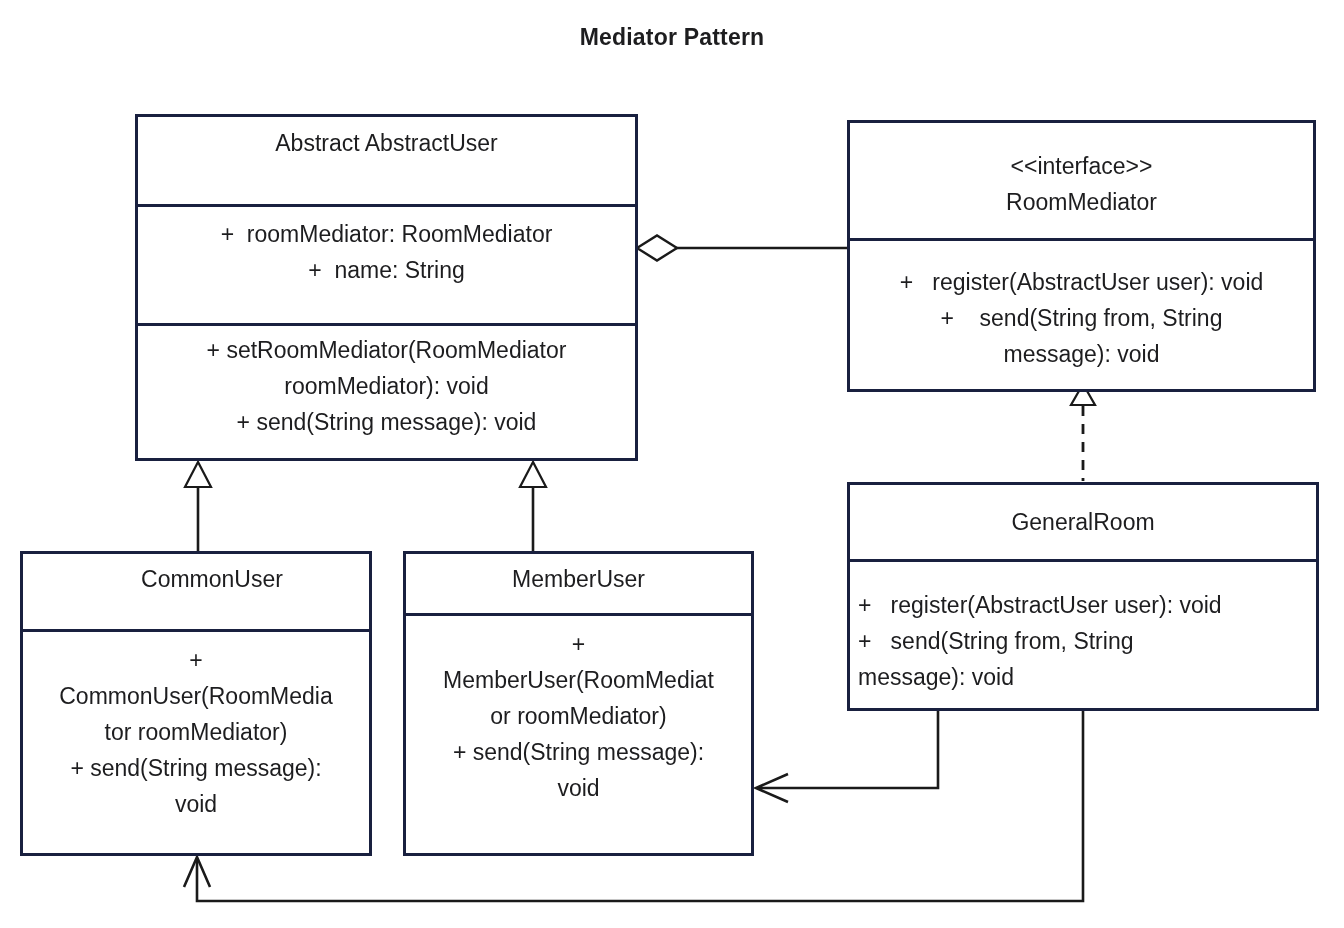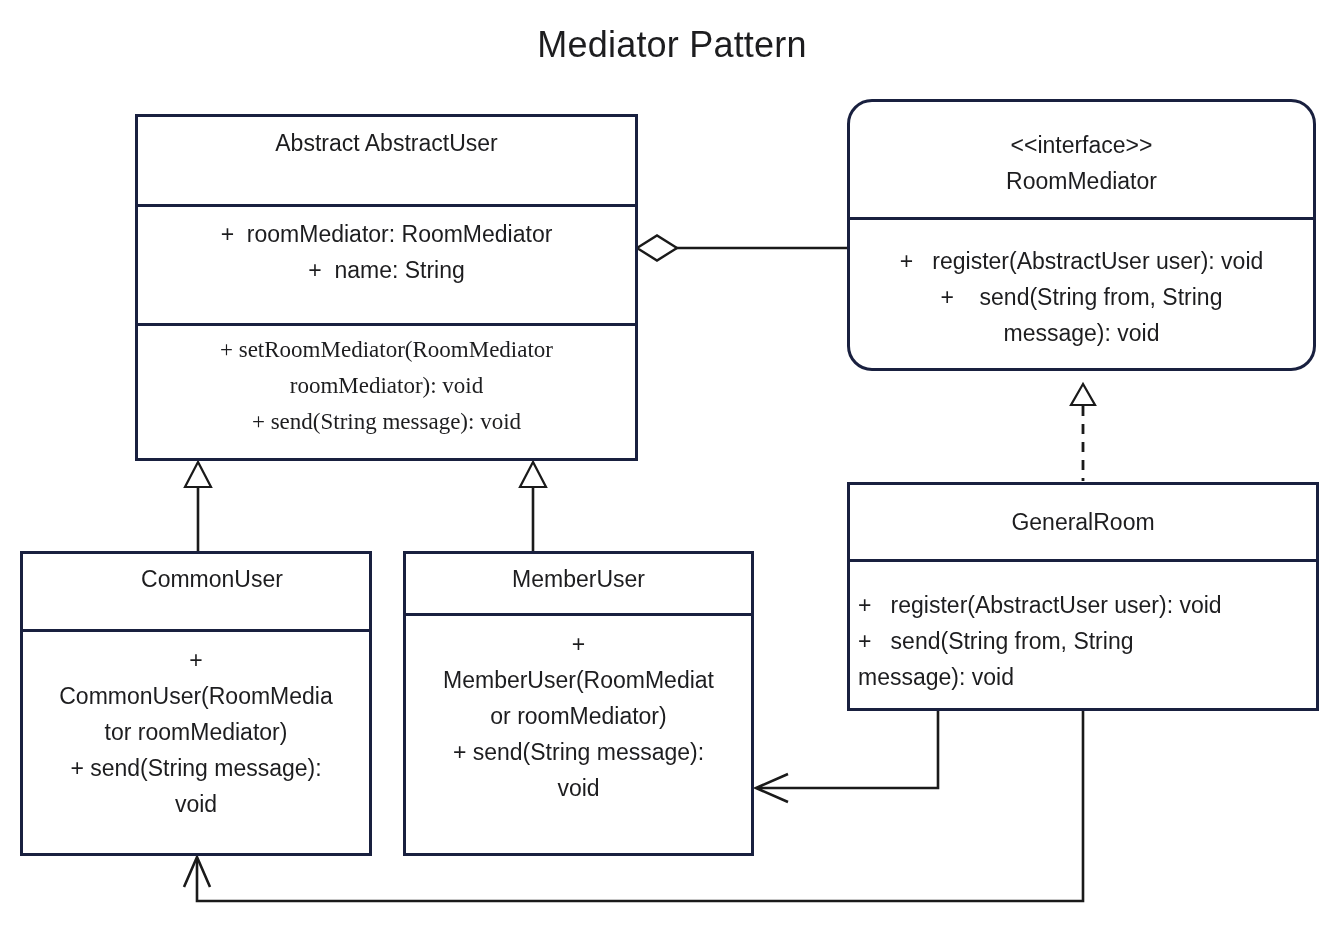--- a/index.html
+++ b/index.html
@@ -10,22 +10,22 @@
     background: #ffffff;
     font-family: "Liberation Sans", "DejaVu Sans", sans-serif;
     color: #1d1d1f;
     overflow: hidden;
   }
   #diagram-title {
     position: absolute;
     top: 24px; left: 0;
     width: 100%;
     text-align: center;
-    font-size: 36px;
-    font-weight: 400;
+    font-size: 23px;
+    font-weight: 700;
     letter-spacing: 0.2px;
   }
   #connector-layer {
     position: absolute;
     top: 0; left: 0;
     width: 1344px; height: 928px;
     z-index: 1;
   }
   .uml-box {
     position: absolute;
@@ -37,24 +37,24 @@
   }
   .comp { box-sizing: border-box; text-align: center; overflow: visible; }
   .comp + .comp { border-top: 3px solid #19203f; }
   .line { white-space: pre; line-height: 36px; height: 36px; }
   .left-align { text-align: left; padding-left: 8px; }
 
   
   #box-abstract-user { left: 135px; top: 114px; width: 503px; height: 347px; }
   #box-abstract-user .comp-title   { height: 87px;  padding-top: 8px; }
   #box-abstract-user .comp-attrs   { height: 119px; padding-top: 9px; }
-  #box-abstract-user .comp-methods { padding-top: 6px; font-family: Liberation Serif, serif; }
+  #box-abstract-user .comp-methods { padding-top: 6px; }
 
   
-  #box-room-mediator { left: 847px; top: 99px; width: 469px; height: 272px; border-radius: 25px; }
+  #box-room-mediator { left: 847px; top: 120px; width: 469px; height: 272px; }
   #box-room-mediator .comp-title   { height: 115px; padding-top: 25px; }
   #box-room-mediator .comp-methods { padding-top: 23px; }
 
   
   #box-common-user { left: 20px; top: 551px; width: 352px; height: 305px; }
   #box-common-user .comp-title   { height: 75px; padding-top: 7px; padding-left: 32px; }
   #box-common-user .comp-methods { padding-top: 10px; }
 
   
   #box-member-user { left: 403px; top: 551px; width: 351px; height: 305px; }

